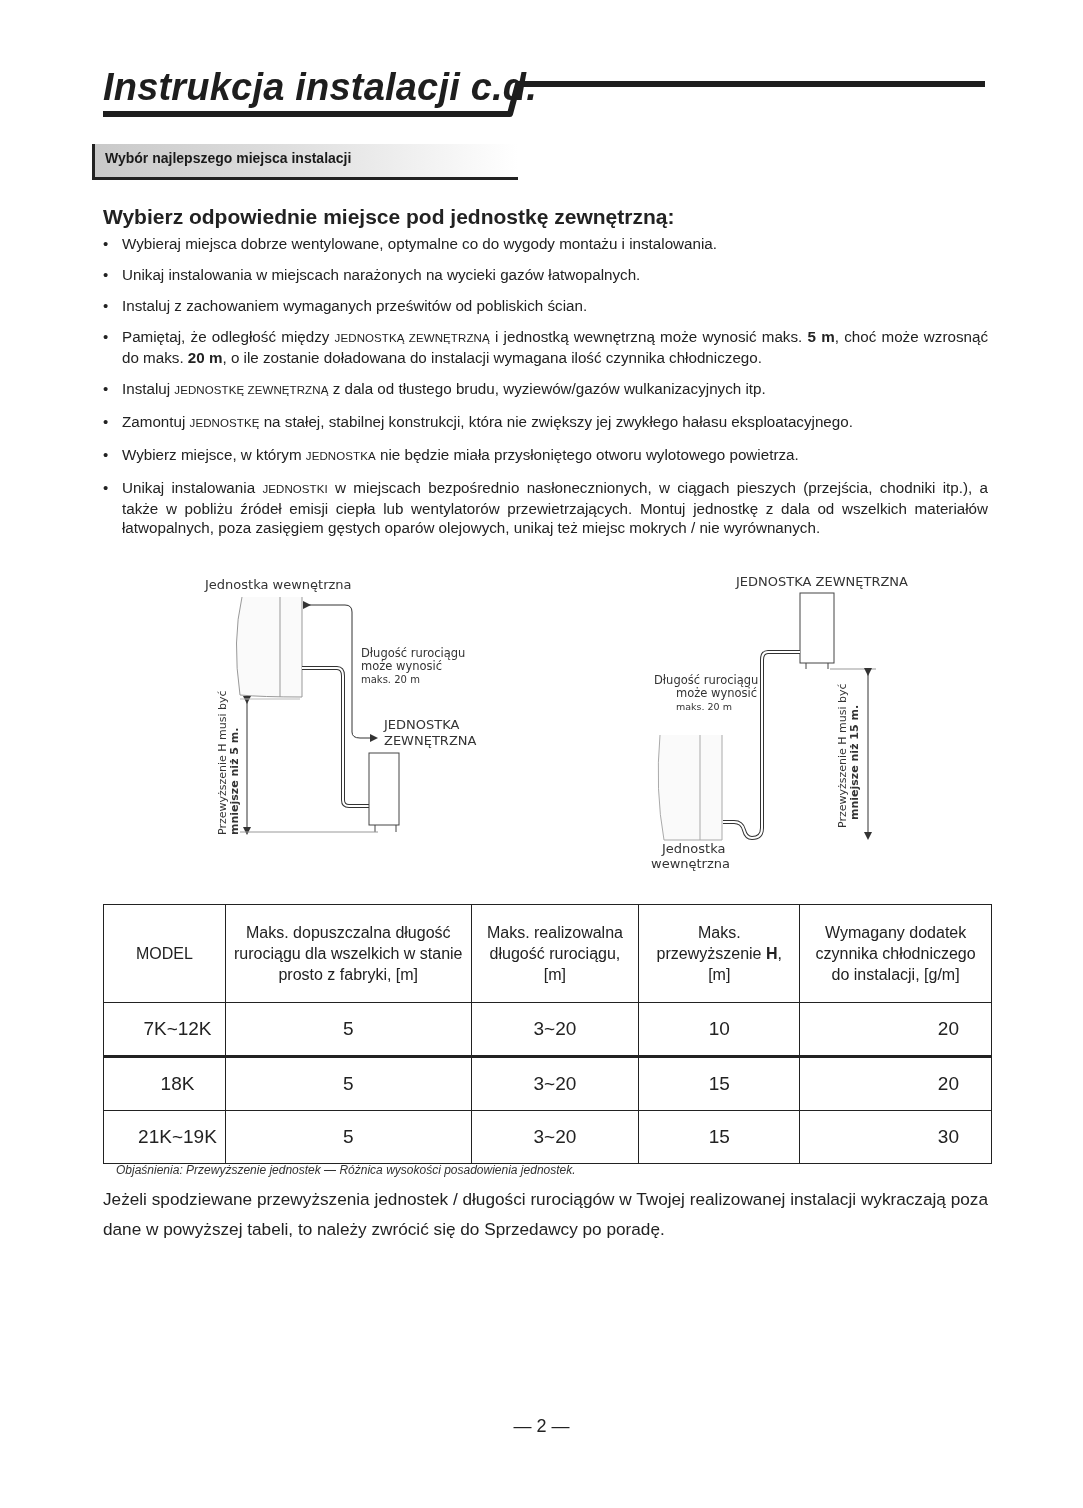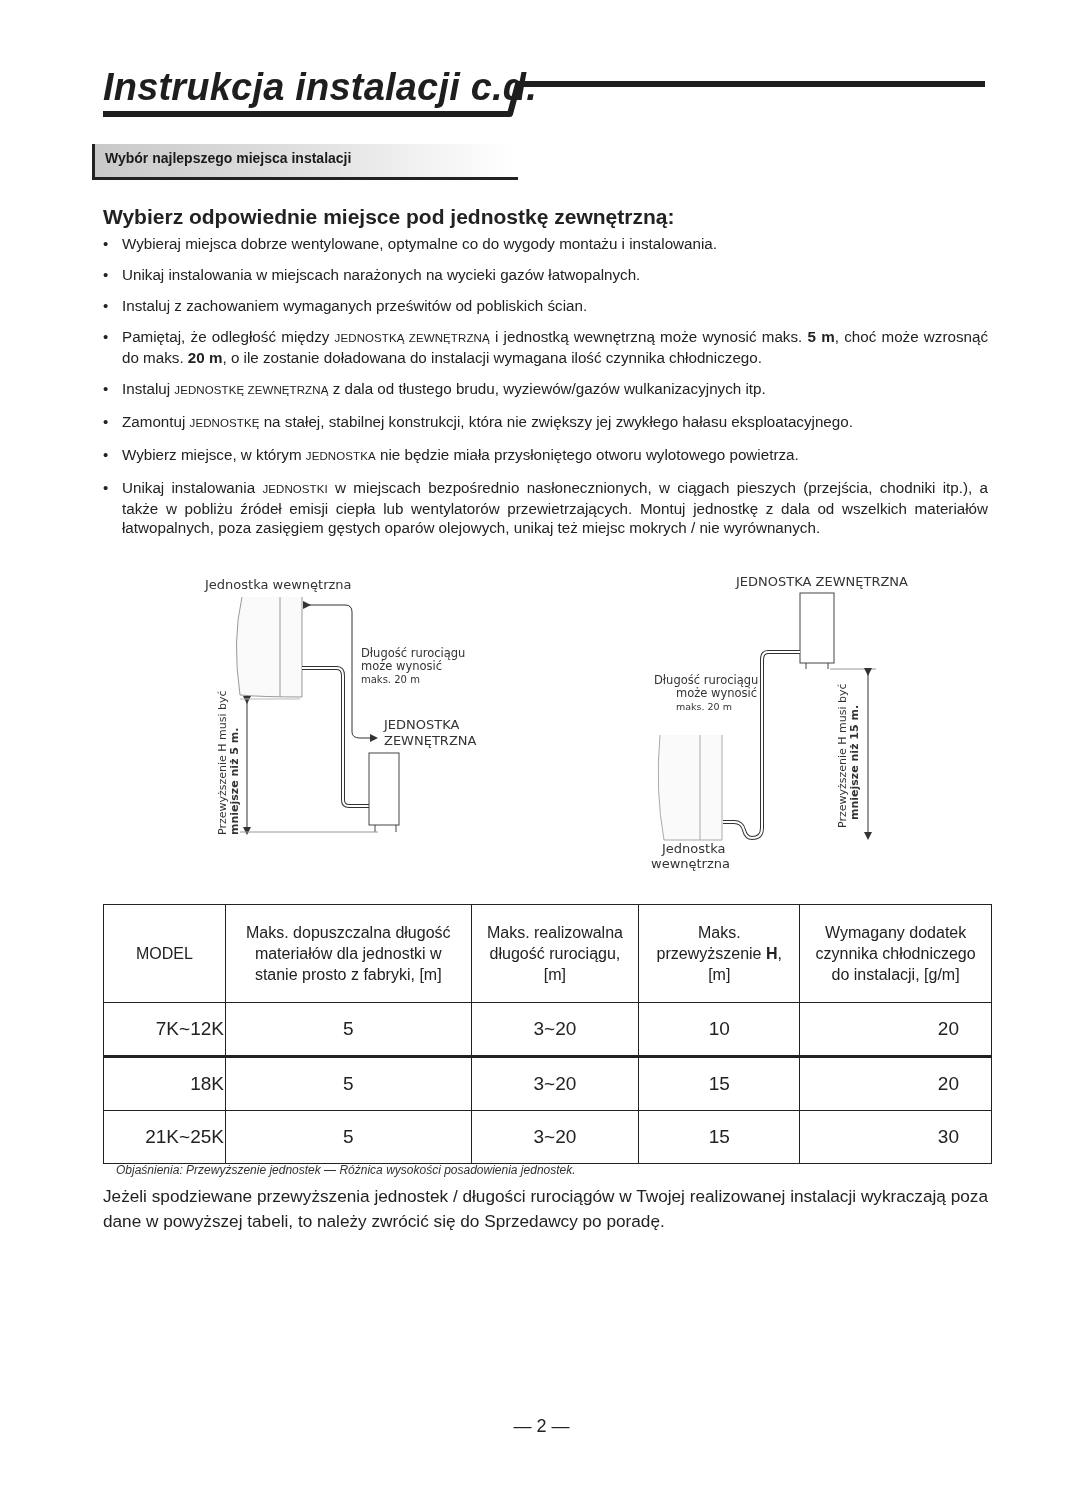--- a/index.html
+++ b/index.html
@@ -30,26 +30,26 @@
   
   .diagram { left: 0; top: 0; width: 1083px; height: 900px; pointer-events: none; }
   .dlabel { font-family: "DejaVu Sans", sans-serif; fill: #333; }
 
   
   table.spec { position: absolute; left: 103px; top: 904px; width: 889px; border-collapse: collapse;
                font-size: 16px; color: #222; }
   table.spec th, table.spec td { border: 1.5px solid #222; text-align: center; font-weight: normal; }
   table.spec th { height: 97px; padding: 0 6px; line-height: 21px; }
   table.spec td { height: 50px; font-size: 19px; }
-  table.spec td.model { text-align: right; padding-left: 27px; }
+  table.spec td.model { text-align: center; padding-left: 27px; }
   table.spec td.last { text-align: right; padding-right: 32px; }
   table.spec tr.thick td { border-bottom: 3px solid #222; }
 
   .note { left: 116px; top: 1163px; font-size: 12px; font-style: italic; color: #333; white-space: nowrap; }
-  .para { left: 103px; top: 1184px; width: 885px; font-size: 17.2px; line-height: 25px; text-align: justify; color: #222; }
+  .para { left: 103px; top: 1184px; width: 885px; font-size: 17.2px; line-height: 30px; text-align: justify; color: #222; }
   .pagenum { left: 0; width: 1083px; top: 1416px; text-align: center; font-size: 18px; color: #222; }
 </style>
 </head>
 <body>
 
 <svg class="abs title-line" viewBox="0 0 1083 130">
   <path d="M103 114 L510 114 L518 84 L985 84" fill="none" stroke="#1e1e1e" stroke-width="6" stroke-linejoin="round"></path>
 </svg>
 <div class="abs page-title">Instrukcja instalacji c.d.</div>
 
@@ -145,21 +145,21 @@
   <colgroup>
     <col style="width:122px">
       <col style="width:246px">
       <col style="width:168px">
       <col style="width:161px">
       <col style="width:192px">
   </colgroup>
   <thead>
     <tr>
       <th>MODEL</th>
-      <th>Maks. dopuszczalna długość materiałów dla jednostki w stanie prosto z fabryki, [m]</th>
+      <th>Maks. dopuszczalna długość rurociągu dla wszelkich w stanie prosto z fabryki, [m]</th>
       <th>Maks. realizowalna długość rurociągu, [m]</th>
       <th>Maks.<br>przewyższenie <b>H</b>,<br>[m]</th>
       <th>Wymagany dodatek czynnika chłodniczego do instalacji, [g/m]</th>
     </tr>
   </thead>
   <tbody>
     <tr class="thick">
       <td class="model">7K~12K</td>
       <td>5</td>
       <td>3~20</td>
@@ -167,21 +167,21 @@
       <td class="last">20</td>
     </tr>
     <tr>
       <td class="model">18K</td>
       <td>5</td>
       <td>3~20</td>
       <td>15</td>
       <td class="last">20</td>
     </tr>
     <tr>
-      <td class="model">21K~25K</td>
+      <td class="model">21K~19K</td>
       <td>5</td>
       <td>3~20</td>
       <td>15</td>
       <td class="last">30</td>
     </tr>
   </tbody>
 </table>
 
 <div class="abs note">Objaśnienia: Przewyższenie jednostek — Różnica wysokości posadowienia jednostek.</div>
 <div class="abs para">Jeżeli spodziewane przewyższenia jednostek / długości rurociągów w Twojej realizowanej instalacji wykraczają poza dane w powyższej tabeli, to należy zwrócić się do Sprzedawcy po poradę.</div>

